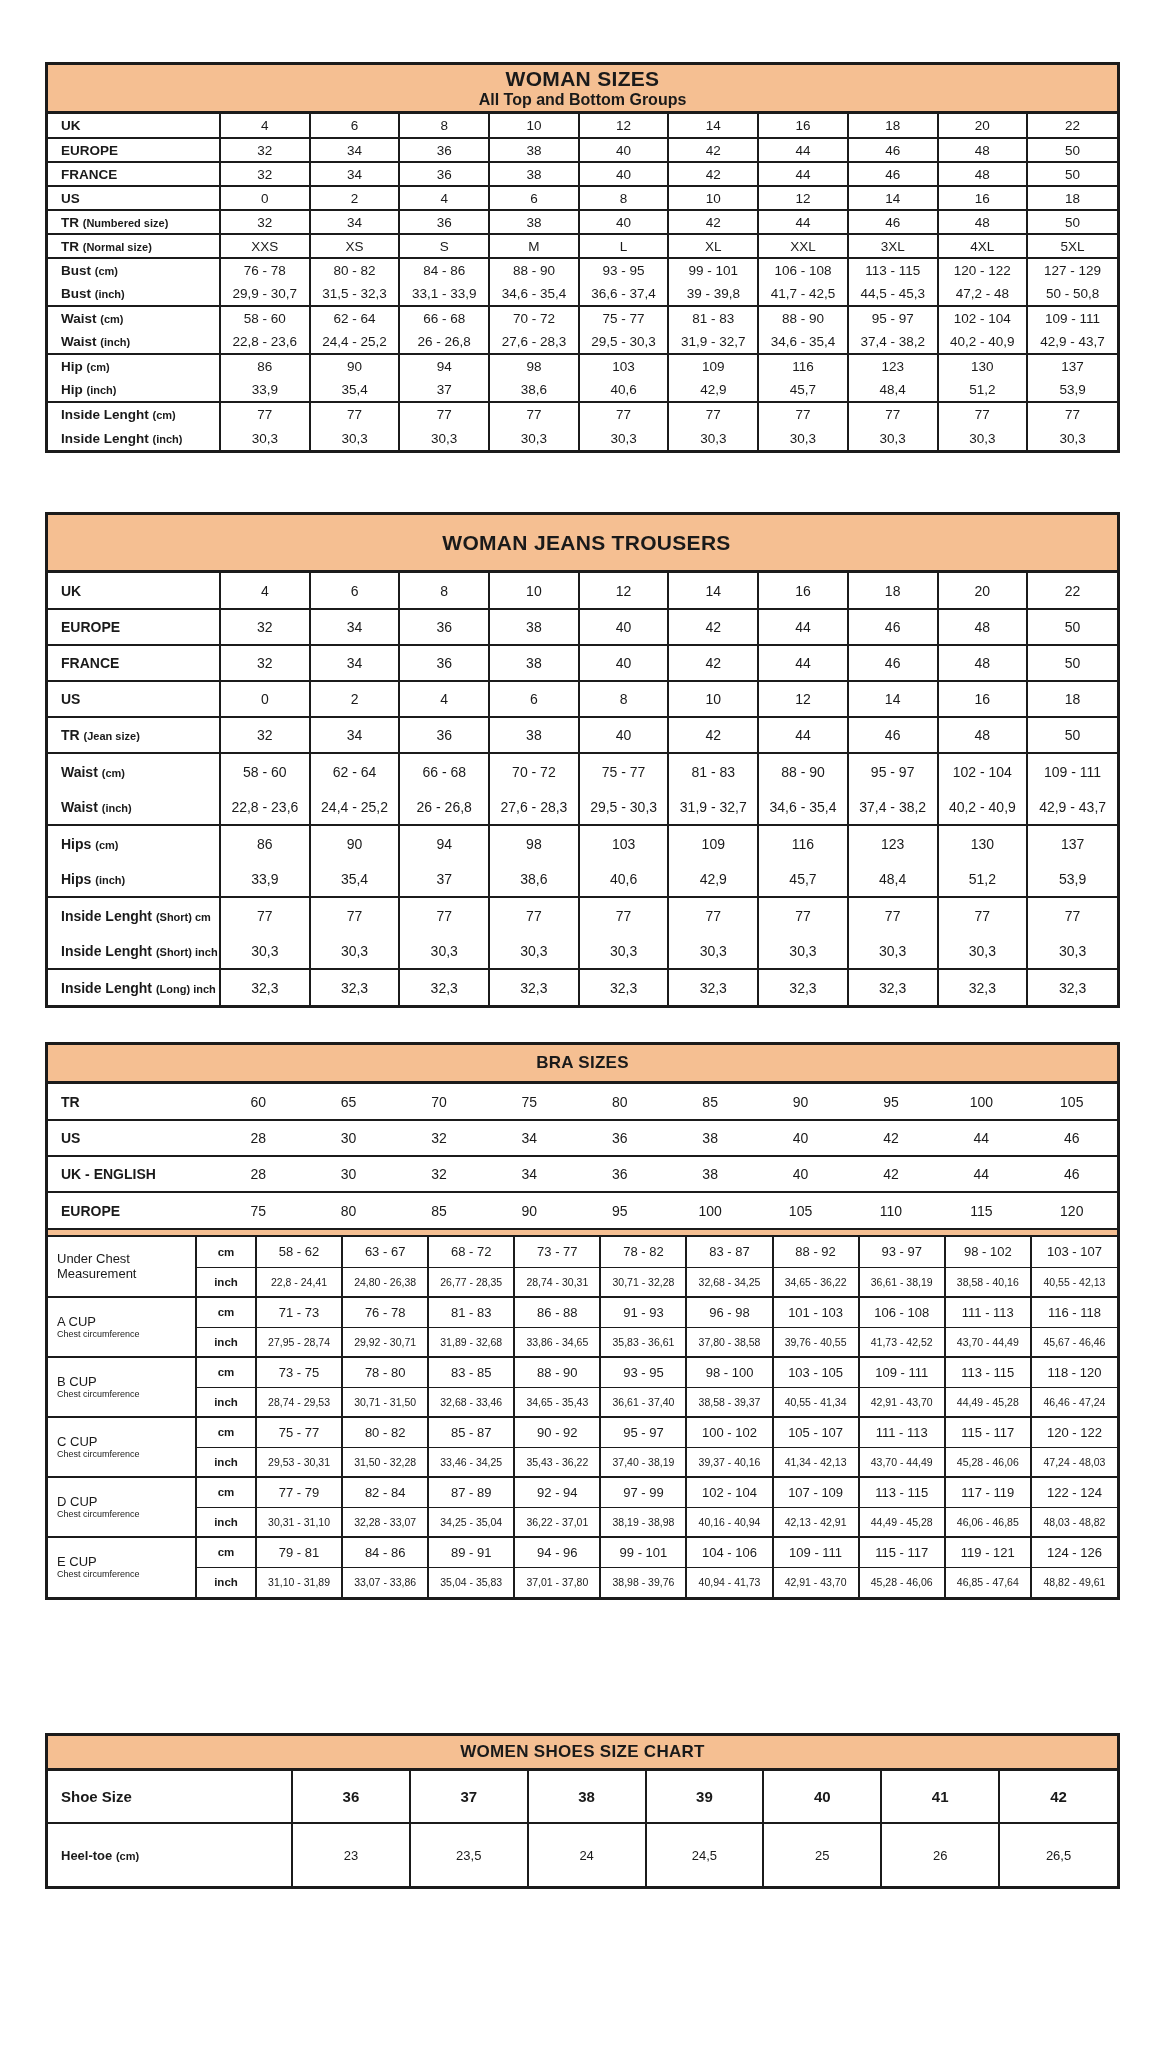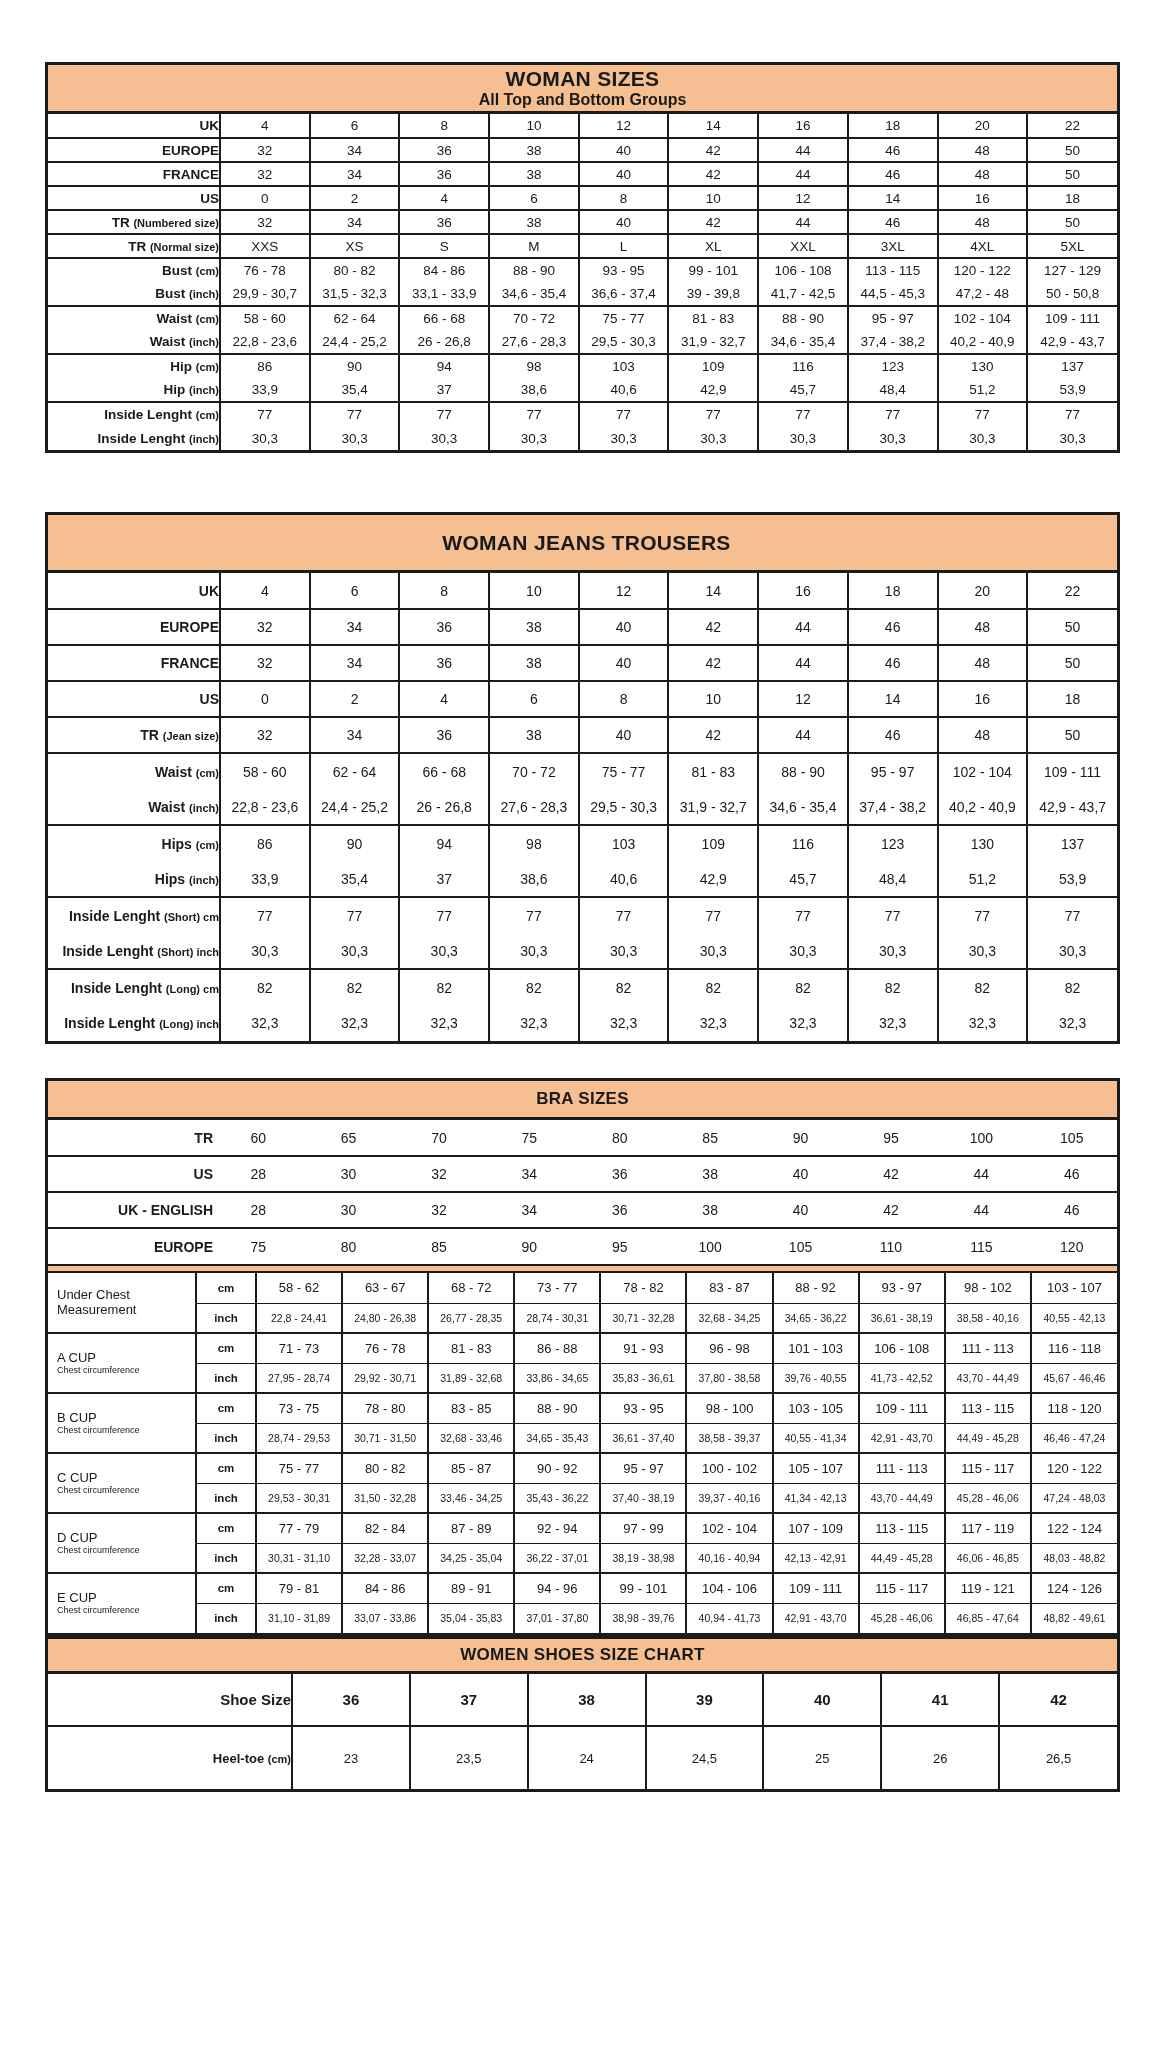--- a/index.html
+++ b/index.html
@@ -12,21 +12,21 @@
   }
   .page { padding:62px 44px 0 45px; }
 
   .tblwrap {
     width:1075px;
     border:3px solid #1b1b1b;
     background:#fff;
   }
   .t1 { margin-bottom:59px; }
   .t2 { margin-bottom:34px; }
-  .t3 { }
+  .t3 { margin-bottom:133px; }
 
   .hdr {
     background:#F5BF92;
     border-bottom:3px solid #1b1b1b;
     display:flex; flex-direction:column; justify-content:center; align-items:center;
     text-align:center;
   }
   .t1 .hdr { height:49px; }
   .t2 .hdr { height:58px;padding-left:8px; }
   .t3 .hdr { height:39px; }
@@ -35,21 +35,21 @@
   .t3 .title, .t4 .title { font-size:17px; }
   .subtitle { font-weight:bold; font-size:16px; line-height:1.2; }
 
   table { border-collapse:collapse; width:100%; table-layout:fixed; border-style:hidden; }
   td {
     border:2px solid #1b1b1b;
     text-align:center; vertical-align:middle;
     padding:0; font-size:13.5px;
     overflow:hidden; white-space:nowrap;
   }
-  .lbl { text-align:right; padding-left:13px; font-weight:bold; }
+  .lbl { text-align:left; padding-left:13px; font-weight:bold; }
   .sm  { font-size:11px; }
 
   .t1 tr { height:24px; }
   .t2 tr { height:36px; }
   .t2 td { font-size:14px; }
 
   
   tr.pf td { border-bottom-style:none; }
   tr.ps td { border-top-style:none; }
 
@@ -422,33 +422,20 @@
             <td class="val">30,3</td>
             <td class="val">30,3</td>
             <td class="val">30,3</td>
             <td class="val">30,3</td>
             <td class="val">30,3</td>
             <td class="val">30,3</td>
             <td class="val">30,3</td>
             <td class="val">30,3</td>
             <td class="val">30,3</td>
             <td class="val">30,3</td>
-          </tr>
-          <tr class="pf">
-            <td class="lbl">Inside Lenght <span class="sm">(Long) cm</span></td>
-            <td class="val">82</td>
-            <td class="val">82</td>
-            <td class="val">82</td>
-            <td class="val">82</td>
-            <td class="val">82</td>
-            <td class="val">82</td>
-            <td class="val">82</td>
-            <td class="val">82</td>
-            <td class="val">82</td>
-            <td class="val">82</td>
           </tr>
           <tr class="ps">
             <td class="lbl">Inside Lenght <span class="sm">(Long) inch</span></td>
             <td class="val">32,3</td>
             <td class="val">32,3</td>
             <td class="val">32,3</td>
             <td class="val">32,3</td>
             <td class="val">32,3</td>
             <td class="val">32,3</td>
             <td class="val">32,3</td>

